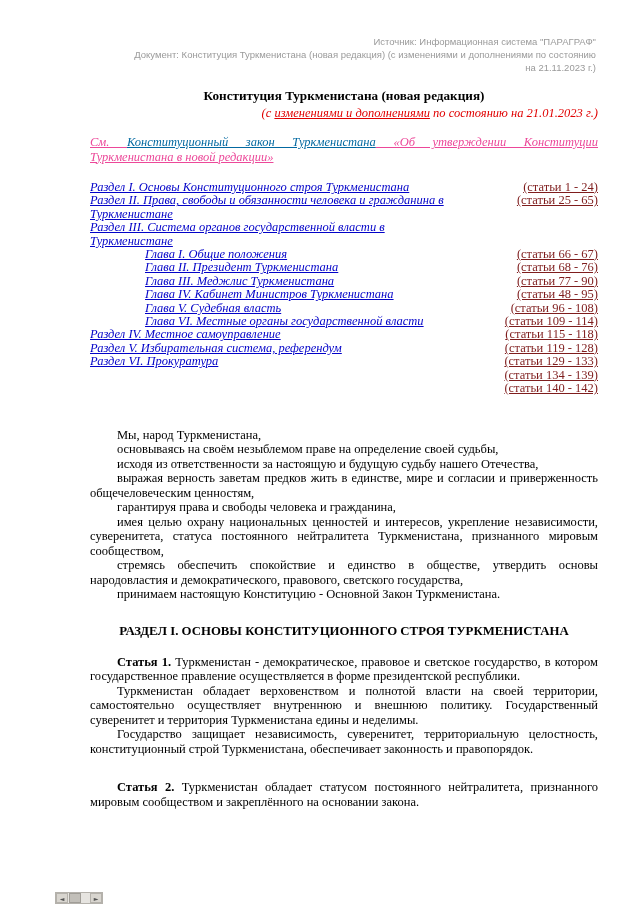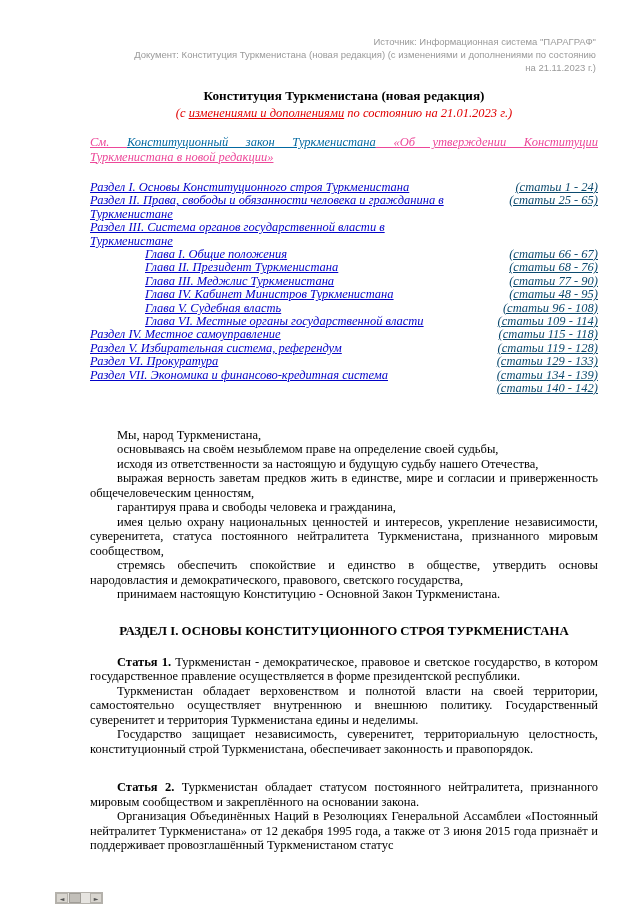--- a/index.html
+++ b/index.html
@@ -8,30 +8,30 @@
     width:640px;height:905px;position:relative;overflow:hidden;
     font-family:"Liberation Serif",serif;color:#000;
   }
   .gray-header{
     position:absolute;top:36px;right:44px;width:472px;
     text-align:right;font-family:"Liberation Sans",sans-serif;
     font-size:9.5px;line-height:1.35;color:#9a9a9a;
   }
   .content{position:absolute;left:90px;top:88px;width:508px;}
   .doc-title{text-align:center;font-weight:bold;font-size:13.2px;line-height:16px;}
-  .subtitle{text-align:center;font-style:italic;font-size:12.5px;line-height:14px;color:#e00000;margin-top:2px;}
+  .subtitle{text-align:right;font-style:italic;font-size:12.5px;line-height:14px;color:#e00000;margin-top:2px;}
   .subtitle .u{text-decoration:underline;cursor:pointer;}
   .see-also{margin-top:15px;text-align:justify;font-style:italic;font-size:12.5px;line-height:14.5px;}
   .see-also .red{color:#ec4899;text-decoration:underline;}
   .see-also .link{color:#0369a1;text-decoration:underline;cursor:pointer;}
   .toc{margin-top:17px;font-size:12.5px;}
   .toc-row{display:flex;align-items:flex-start;line-height:13.4px;}
   .toc-row.lvl1{padding-left:55px;justify-content:space-between;}
   .toc-link{font-style:italic;color:#0202c8;text-decoration:underline;white-space:pre-line;cursor:pointer;}
-  .toc-art{margin-left:auto;padding-left:8px;font-style:italic;color:#0c4a6e;text-decoration:underline;white-space:nowrap;cursor:pointer;}
+  .toc-art{margin-left:auto;padding-left:8px;color:#7f1d1d;text-decoration:underline;white-space:nowrap;cursor:pointer;}
   .preamble{margin-top:32px;}
   .para{text-align:justify;text-indent:27px;font-size:12.5px;line-height:14.5px;}
   .lead{font-weight:bold;}
   .section-heading{text-align:center;font-weight:bold;font-size:12.8px;line-height:16px;margin-top:21px;margin-bottom:16px;}
   .gap{margin-top:24px;}
   .hscroll{
     position:absolute;left:55px;bottom:1px;height:12px;width:48px;
     display:flex;align-items:stretch;background:#e6e4e0;border:1px solid #b4b1ab;
   }
   .hs-btn{
@@ -103,21 +103,20 @@
     </div>
     <div class="toc-row">
       <span class="toc-link">Раздел V. Избирательная система, референдум</span>
       <span class="toc-art">(статьи 119 - 128)</span>
     </div>
     <div class="toc-row">
       <span class="toc-link">Раздел VI. Прокуратура</span>
       <span class="toc-art">(статьи 129 - 133)</span>
     </div>
     <div class="toc-row">
-      <span class="toc-link">Раздел VII. Экономика и финансово-кредитная система</span>
       <span class="toc-art">(статьи 134 - 139)</span>
     </div>
     <div class="toc-row">
       <span class="toc-art">(статьи 140 - 142)</span>
     </div>
   </div>
 
   <div class="preamble">
     <p class="para">Мы, народ Туркменистана,</p>
     <p class="para">основываясь на своём незыблемом праве на определение своей судьбы,</p>
@@ -132,21 +131,20 @@
   <div class="section-heading">РАЗДЕЛ I. ОСНОВЫ КОНСТИТУЦИОННОГО СТРОЯ ТУРКМЕНИСТАНА</div>
 
   <div>
     <p class="para"><span class="lead">Статья 1.</span><span> Туркменистан - демократическое, правовое и светское государство, в котором государственное правление осуществляется в форме президентской республики.</span></p>
     <p class="para">Туркменистан обладает верховенством и полнотой власти на своей территории, самостоятельно осуществляет внутреннюю и внешнюю политику. Государственный суверенитет и территория Туркменистана едины и неделимы.</p>
     <p class="para">Государство защищает независимость, суверенитет, территориальную целостность, конституционный строй Туркменистана, обеспечивает законность и правопорядок.</p>
   </div>
 
   <div class="gap">
     <p class="para"><span class="lead">Статья 2.</span><span> Туркменистан обладает статусом постоянного нейтралитета, признанного мировым сообществом и закреплённого на основании закона.</span></p>
-    <p class="para">Организация Объединённых Наций в Резолюциях Генеральной Ассамблеи «Постоянный нейтралитет Туркменистана» от 12 декабря 1995 года, а также от 3 июня 2015 года признаёт и поддерживает провозглашённый Туркменистаном статус</p>
   </div>
 
 </div>
 
 <div class="hscroll">
   <div class="hs-btn">◄</div>
   <div class="hs-track">
     <div class="hs-thumb"></div>
   </div>
   <div class="hs-btn">►</div>

